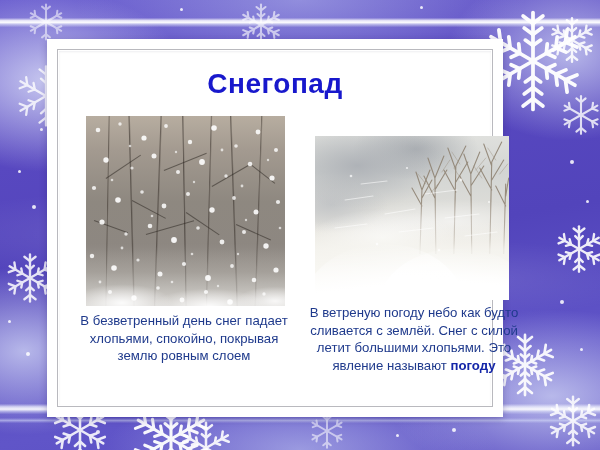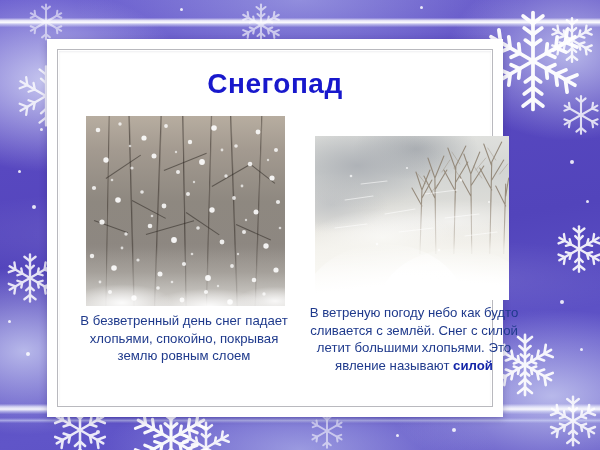--- a/index.html
+++ b/index.html
@@ -679,18 +679,18 @@
               <circle cx="146" cy="44" r="1.4"></circle>
             <circle cx="62" cy="108" r="1.2"></circle>
               <circle cx="124" cy="114" r="1.3"></circle>
               <circle cx="174" cy="66" r="1.1"></circle>
           </g>
         </svg>
       </div>
 
       <div class="caption" id="caption-left">В безветренный день снег падает хлопьями, спокойно, покрывая землю ровным слоем</div>
 
-      <div class="caption" id="caption-right"><span>В ветреную погоду небо как будто сливается с землёй. Снег с силой летит большими хлопьями. Это явление называют </span><b>силой</b></div>
+      <div class="caption" id="caption-right"><span>В ветреную погоду небо как будто сливается с землёй. Снег с силой летит большими хлопьями. Это явление называют </span><b>погоду</b></div>
 
     </div>
   </div>
 
 </div>
 
 </body></html>

